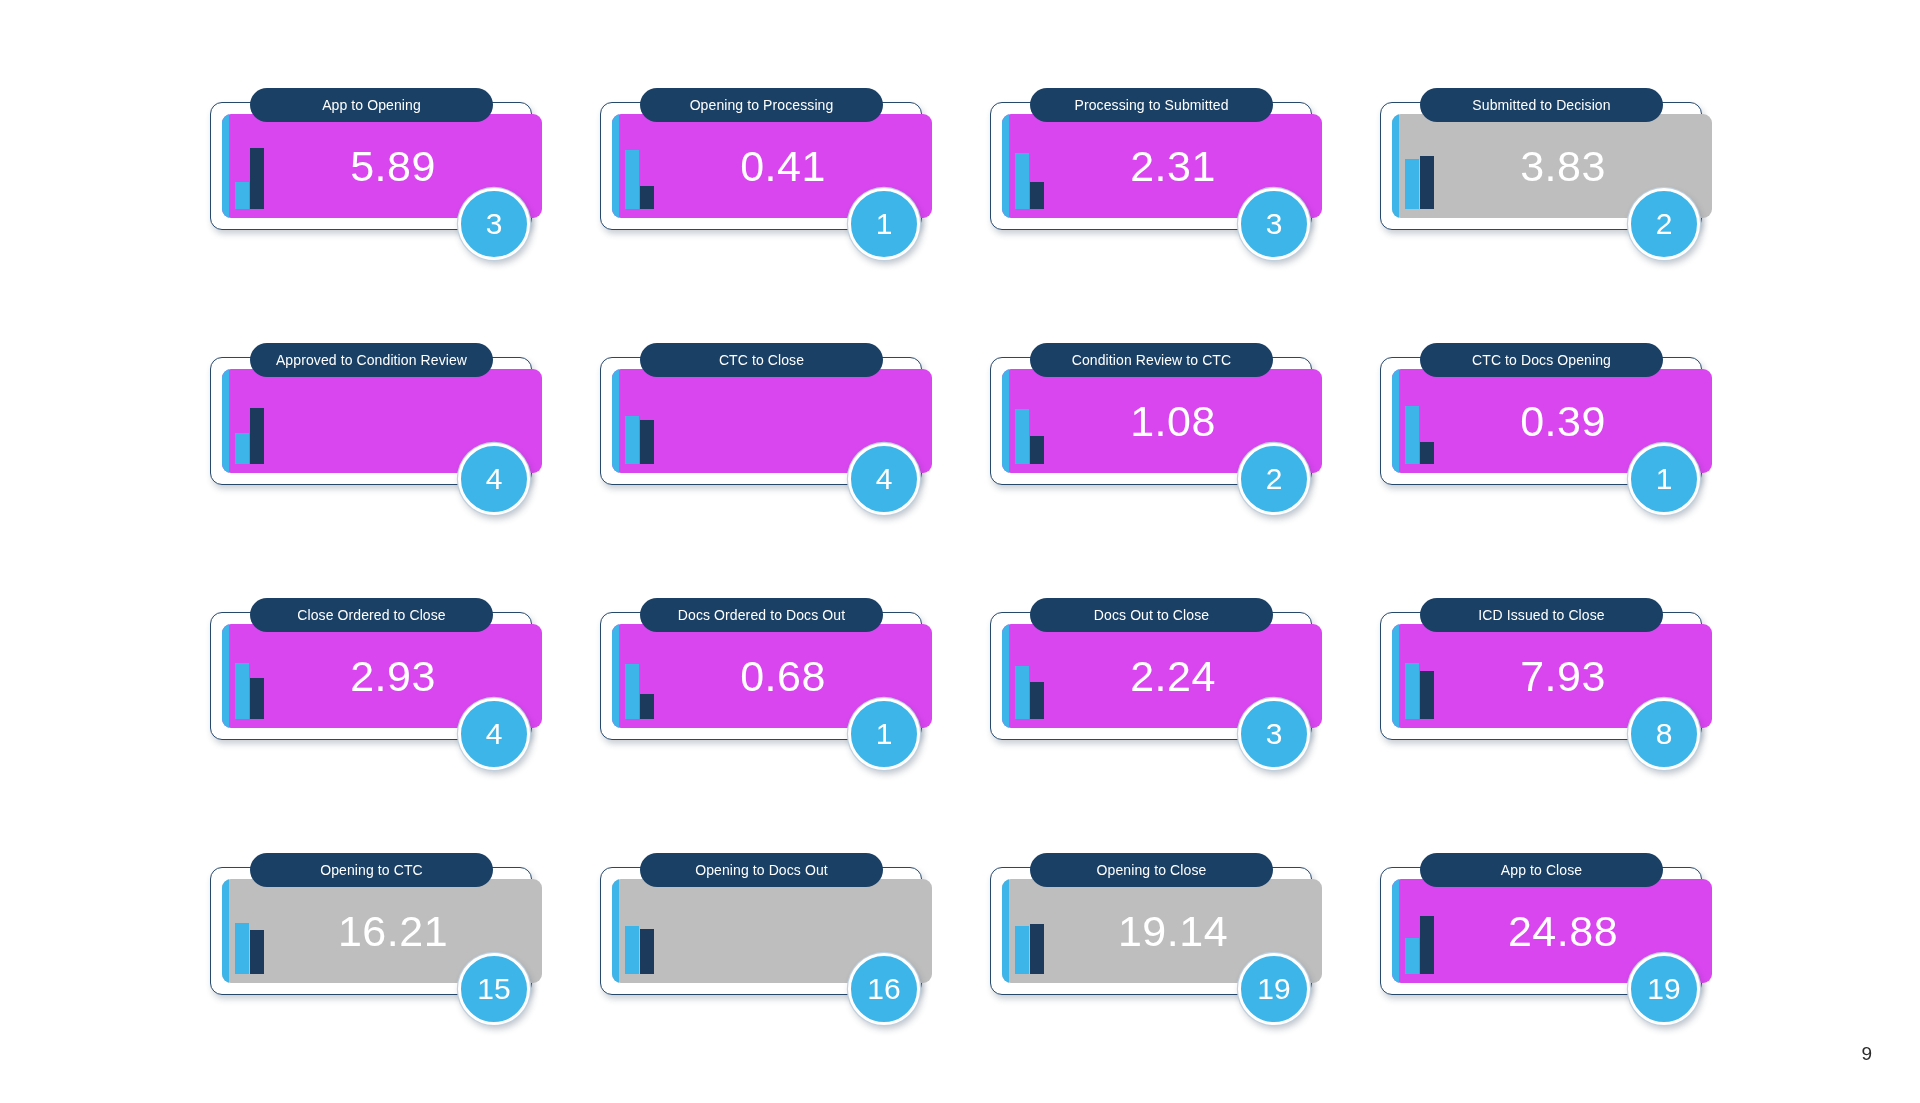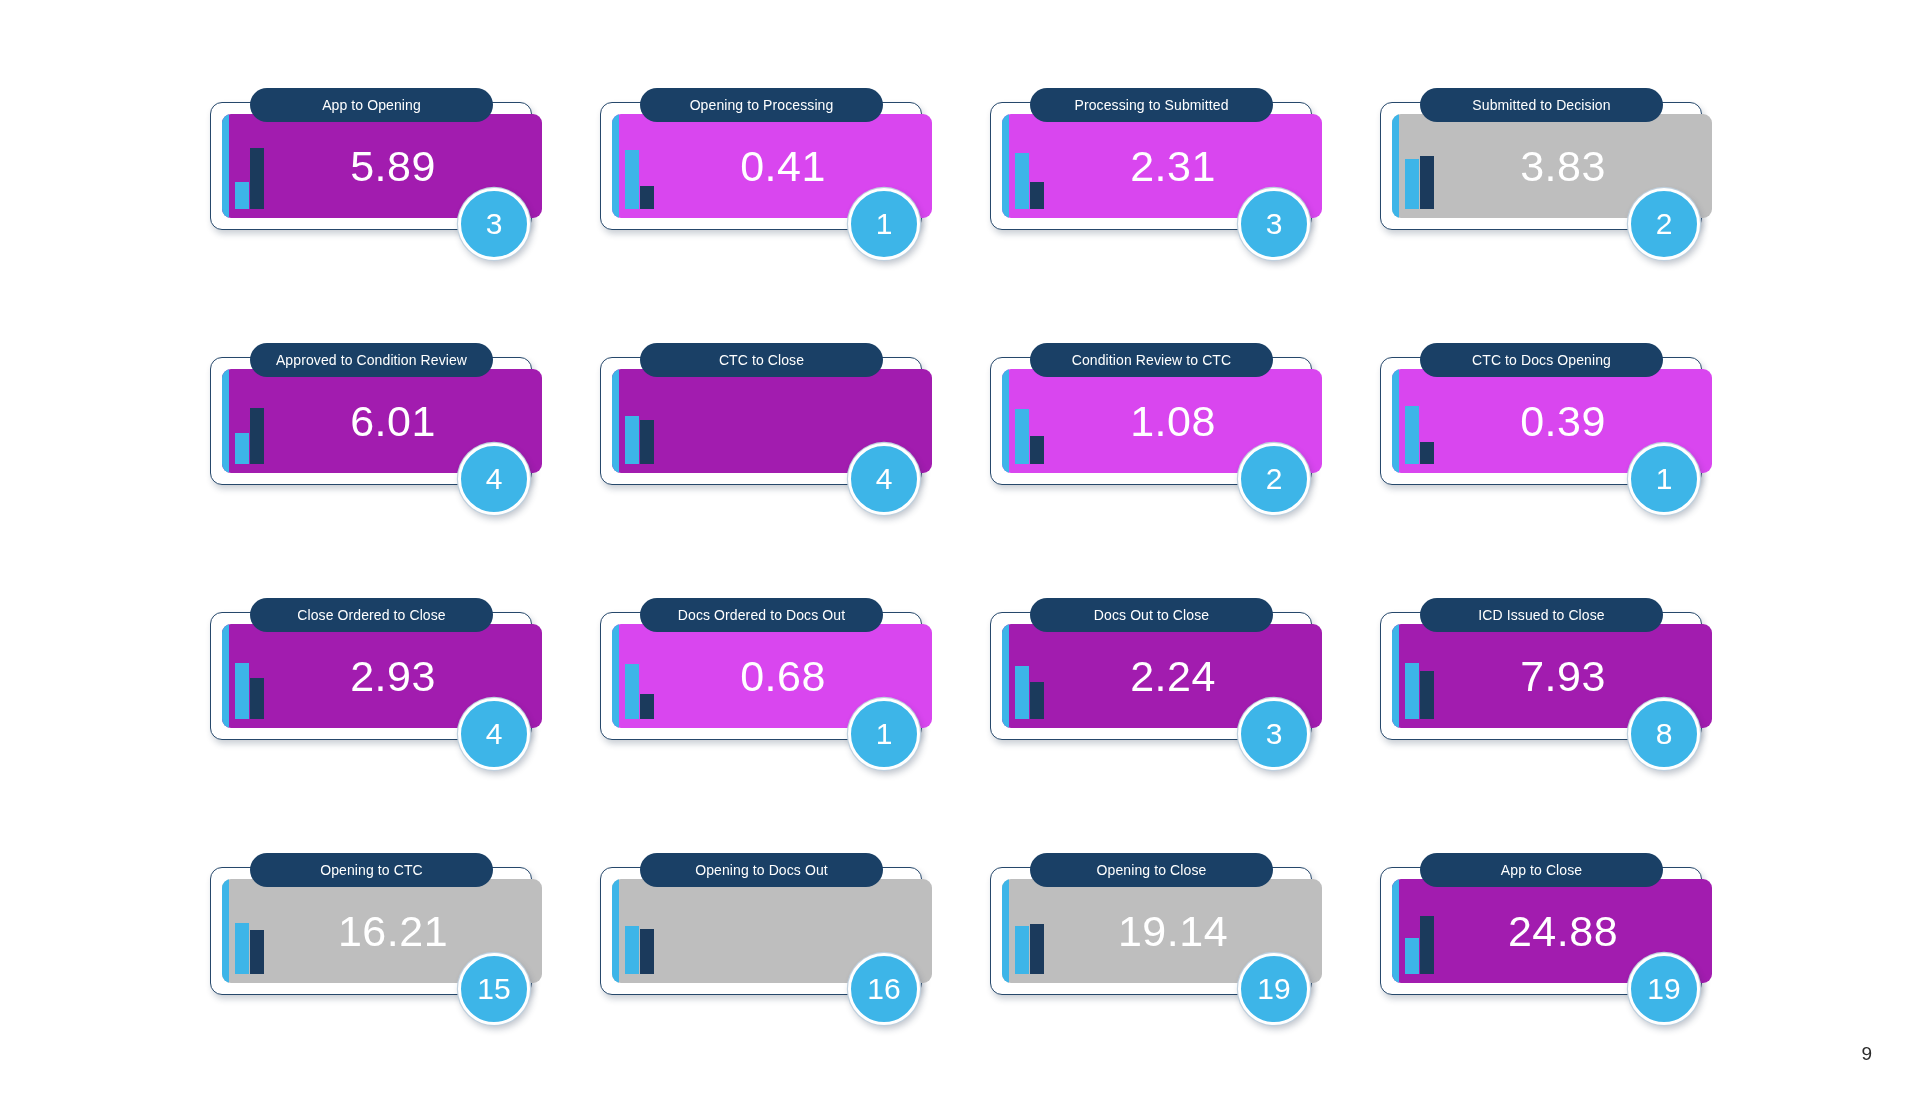--- a/index.html
+++ b/index.html
@@ -60,21 +60,21 @@
     box-sizing: border-box;
     overflow: hidden;
   }
   .card-tile::before {           
     content: "";
     position: absolute;
     left: 0; top: 0; bottom: 0;
     width: 7px;
     background: #3DB5E8;
   }
-  .card--red   .card-tile { background: #a21caf; }
+  .card--red   .card-tile { background: #d946ef; }
   .card--green .card-tile { background: #d946ef; }
   .card--gray  .card-tile { background: #BEBEBE; }
 
   
   .bars {
     position: absolute;
     left: 13px;
     bottom: 9px;
     width: 44px;
     height: 78px;
@@ -232,21 +232,20 @@
       </div>
       <div>
         <div class="card card--red">
           <div class="card-frame"></div>
           <div class="connector"></div>
           <div class="card-tile">
             <div class="bars">
               <div class="bar bar--light" style="height: 40%;"></div>
               <div class="bar bar--dark" style="height: 72%;"></div>
             </div>
-            <div class="card-value">6.01</div>
           </div>
           <div class="card-pill">Approved to Condition Review</div>
           <div class="card-badge">4</div>
         </div>
       </div>
       <div>
         <div class="card card--red">
           <div class="card-frame"></div>
           <div class="connector"></div>
           <div class="card-tile">

